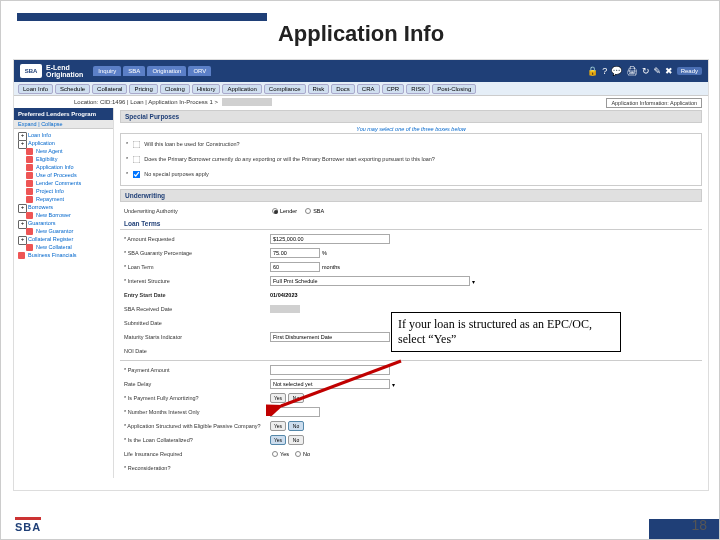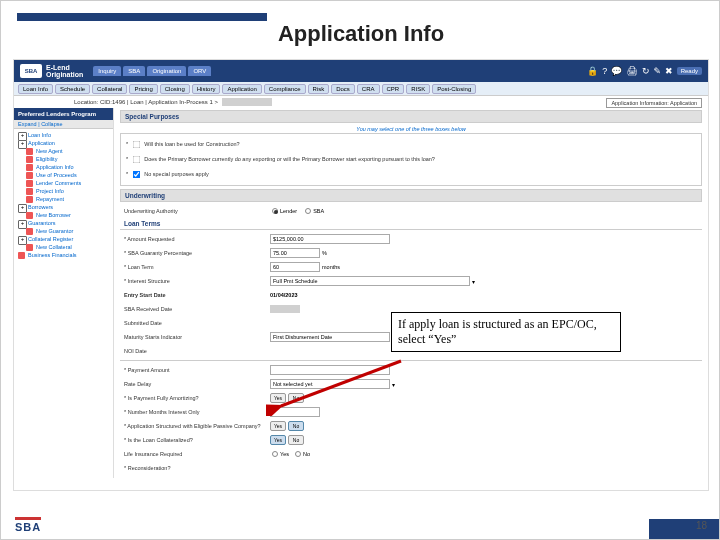--- a/index.html
+++ b/index.html
@@ -42,21 +42,21 @@
   .form-input { height: 10px; border: 1px solid #aaa; background: #fff; font-size: 5.5px; padding: 0 2px; display: inline-flex; align-items: center; }
   .w120 { width: 120px; } .w50 { width: 50px; } .w200 { width: 200px; }
   .mini { display:inline-block; font-size:5px; min-width:16px; text-align:center; padding:1px 2px; border:1px solid #999; background:#eee; border-radius:2px; margin-right:2px; }
   .mini.sel { background:#cde; border-color:#58a; }
   .divider { border-top: 1px solid #ccc; margin: 2px 0; }
   .bc-right { position: absolute; top: 2px; right: 6px; }
   .callout { position: absolute; left: 390px; top: 311px; width: 230px; border: 1px solid #000; background: #fff; padding: 4px 6px; font-size: 12px; font-family: "Times New Roman", serif; line-height: 1.25; }
   .arrow-svg { position: absolute; left: 265px; top: 355px; width: 140px; height: 60px; pointer-events: none; }
   .footer { position: absolute; bottom: 6px; left: 0; width: 720px; display:flex; align-items:center; justify-content:space-between; padding: 0 14px; }
   .sba-logo { font-size: 11px; font-weight: bold; color: #1f3f77; border-top: 3px solid #c33; padding-top: 1px; letter-spacing: 1px; }
-  .pageno { font-size: 10px; color: #555; }
+  .pageno { font-size: 14px; color: #555; }
   .corner { position: absolute; right: 0; bottom: 0; width: 70px; height: 20px; background: #1f3f77; }
   .footer-links { text-align:center; font-size:5px; color:#06c; padding-top:3px; }
 </style>
 </head>
 <body>
 
 <div class="slide">
   <div class="top-border"></div>
   <div class="title">Application Info</div>
 
@@ -240,20 +240,20 @@
 
   <svg class="arrow-svg" viewBox="0 0 140 60">
     <defs>
         <marker id="ah" markerWidth="10" markerHeight="8" refX="1" refY="4" orient="auto">
           <polygon points="10 0, 0 4, 10 8" fill="#c00000"></polygon>
         </marker>
       </defs>
     <line x1="135" y1="5" x2="15" y2="50" stroke="#c00000" stroke-width="3" marker-end="url(#ah)"></line>
   </svg>
 
-  <div class="callout">If apply loan is structured as an EPC/OC, select   “Yes”</div>
+  <div class="callout">If your loan is structured as an EPC/OC, select   “Yes”</div>
 
   <div class="corner"></div>
   <div class="footer">
     <div class="sba-logo">SBA</div>
     <div class="pageno">18</div>
   </div>
 </div>
 
 </body></html>

